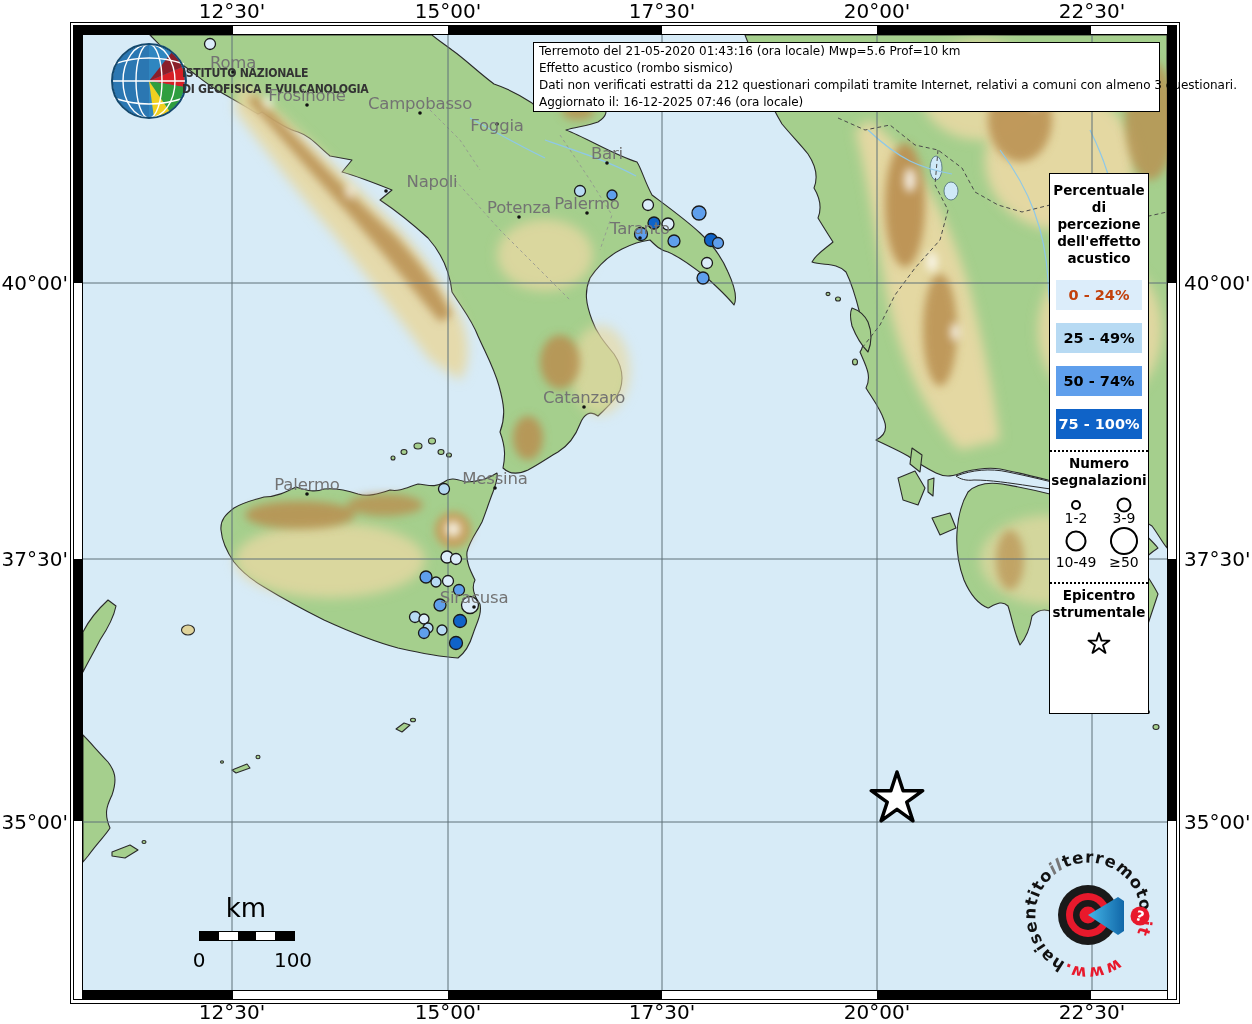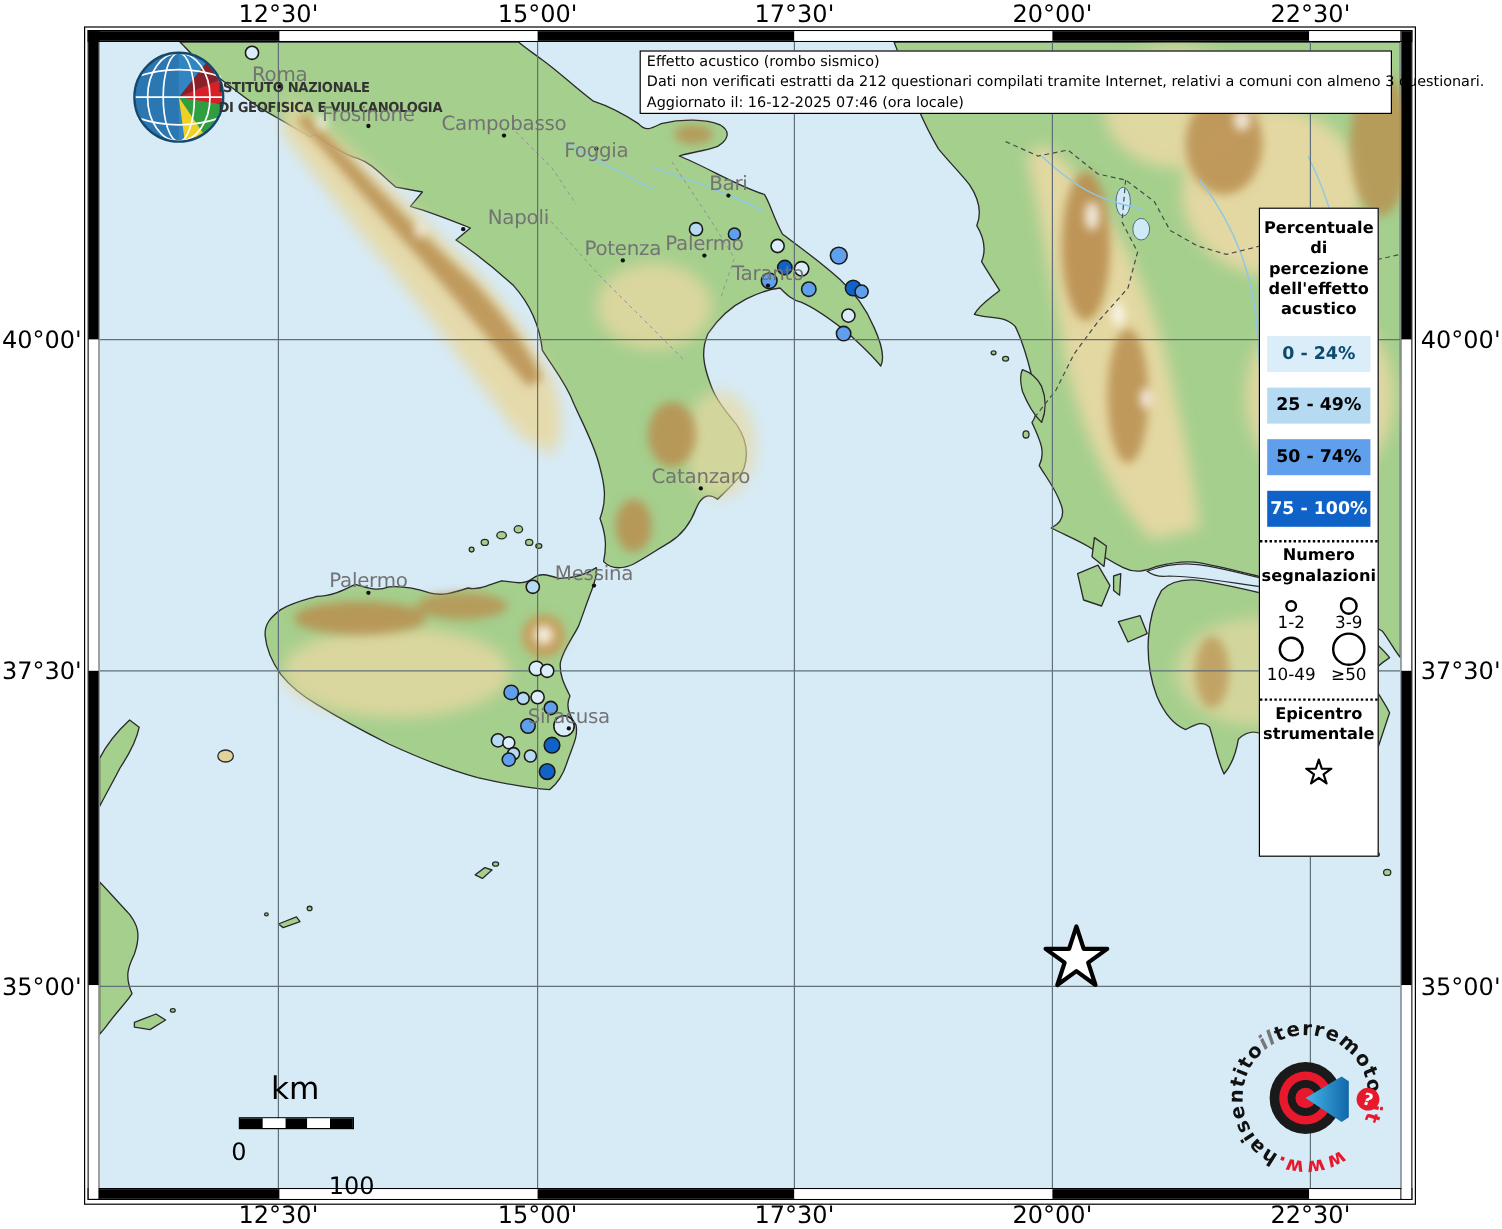--- a/index.html
+++ b/index.html
@@ -29,21 +29,21 @@
   #legend .ltitle{font-size:13.5px;font-weight:bold;text-align:center;line-height:17px;margin-top:8px;}
   .swatch{width:86px;height:30px;display:flex;align-items:center;justify-content:center;
           font-size:14.5px;font-weight:bold;margin-top:13px;}
   .dotted-sep{width:98px;border-top:2px dotted #000;margin-top:11px;}
   #legend .ltitle2{font-size:13.5px;font-weight:bold;text-align:center;line-height:17px;margin-top:3px;}
   
   #scalebar-km{left:246px;top:893px;font-size:26px;transform:translateX(-50%);}
   #scalebar{left:199px;top:931px;width:94px;height:8px;border:1px solid #000;display:flex;}
   #scalebar div{height:100%;flex:1;}
   #scale-0{left:199px;top:948px;font-size:20px;transform:translateX(-50%);}
-  #scale-100{left:293px;top:948px;font-size:20px;transform:translateX(-50%);margin-top:28px;}
+  #scale-100{left:293px;top:948px;font-size:20px;transform:translateX(-50%);}
   
   .city-label{position:absolute;font-size:16.5px;color:#737373;white-space:nowrap;
               transform:translate(-50%,-50%);letter-spacing:-0.2px;}
   #labels-layer{left:0;top:0;width:1252px;height:1024px;pointer-events:none;}
 </style>
 </head>
 <body>
 <div id="screen">
 
 <div class="abs" id="outer-rect"></div>
@@ -294,20 +294,21 @@
       <circle cx="1088" cy="915" r="15" fill="#1a1a1a"></circle>
       <circle cx="1088" cy="915" r="8.5" fill="#e8192c"></circle>
       <polygon points="1088,915 1118,897 1124,901 1124,931 1118,935" fill="url(#coneGrad)"></polygon>
       <circle cx="1140" cy="916" r="9.5" fill="#e8192c"></circle>
       <text id="wm-q" x="1140" y="921" font-size="14" font-weight="bold" fill="#fff" text-anchor="middle" transform="rotate(18 1140 916)">?</text>
     </g>
   </svg>
 </div>
 
 <div class="abs" id="title-box">
+  <div>Terremoto del 21-05-2020 01:43:16 (ora locale) Mwp=5.6 Prof=10 km</div>
   <div>Effetto acustico (rombo sismico)</div>
   <div>Dati non verificati estratti da 212 questionari compilati tramite Internet, relativi a comuni con almeno 3 questionari.</div>
   <div>Aggiornato il: 16-12-2025 07:46 (ora locale)</div>
 </div>
 
 <div class="abs" id="ingv">
   <svg width="78" height="78" viewBox="0 0 78 78">
     <circle cx="39" cy="39" r="37" fill="#2f86c0"></circle>
     <path d="M39,2 A37,37 0 0,0 39,76 Z" fill="#2a6ea8" opacity="0.6"></path>
     <path d="M39,39 L72,25 A37,37 0 0,1 74,45 Z" fill="#d61f26"></path>
@@ -324,21 +325,21 @@
     </g>
     <circle cx="39" cy="39" r="37" fill="none" stroke="#14496e" stroke-width="2"></circle>
   </svg>
   <div class="txt" style="top:24px;">ISTITUTO NAZIONALE</div>
   <div class="txt" style="top:40px;">DI GEOFISICA E VULCANOLOGIA</div>
 </div>
 
 <div class="abs" id="legend">
   <div class="ltitle">Percentuale di percezione dell'effetto acustico</div>
   <div id="swatches">
-        <div class="swatch" style="background: rgb(220, 237, 250); color: #0c4a6e;">0 - 24%</div>
+        <div class="swatch" style="background: rgb(220, 237, 250); color: #c2410c;">0 - 24%</div>
         <div class="swatch" style="background: rgb(183, 218, 243); color: rgb(0, 0, 0);">25 - 49%</div>
         <div class="swatch" style="background: rgb(95, 159, 236); color: rgb(0, 0, 0);">50 - 74%</div>
         <div class="swatch" style="background: rgb(15, 99, 200); color: rgb(255, 255, 255);">75 - 100%</div>
       </div>
   <div class="dotted-sep"></div>
   <div class="ltitle2">Numero segnalazioni</div>
   <svg id="legend-sizes" width="98" height="82">
         <circle cx="26" cy="16" r="4" fill="#fff" stroke="#000" stroke-width="2"></circle>
         <text x="26" y="34" text-anchor="middle" font-size="14">1-2</text>
         <circle cx="74" cy="16" r="6.5" fill="#fff" stroke="#000" stroke-width="2"></circle>

